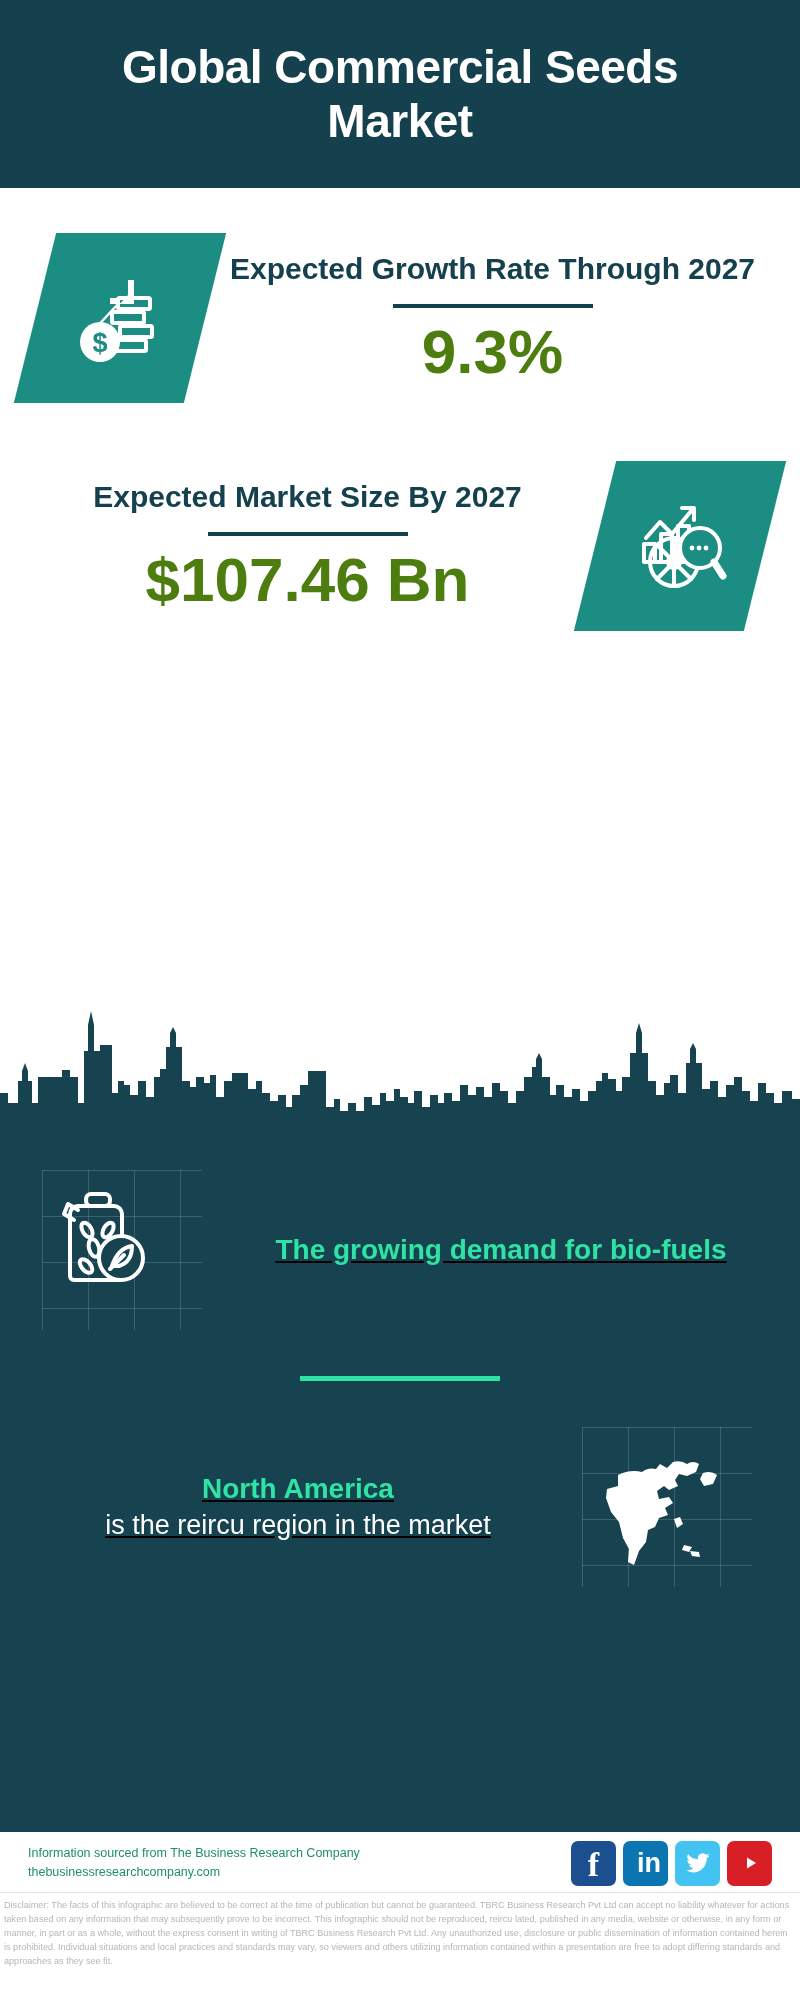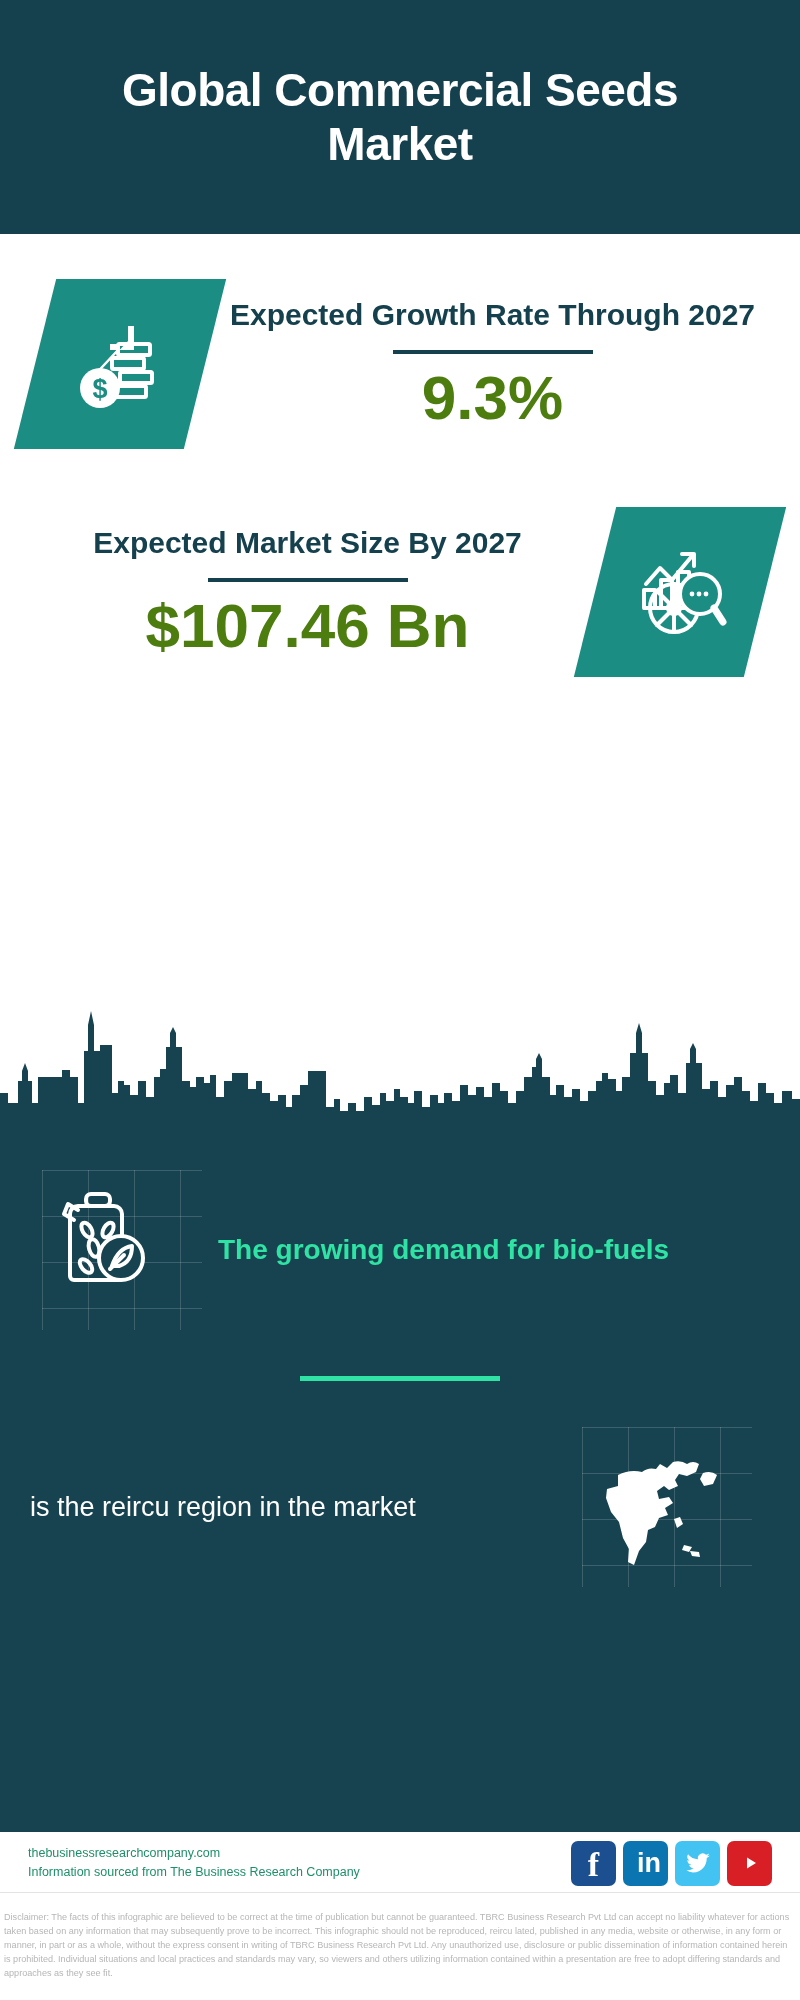--- a/index.html
+++ b/index.html
@@ -6,21 +6,21 @@
   html, body { width:800px; height:2000px; }
   body {
     font-family: "Liberation Sans", sans-serif;
     background:#ffffff;
     position:relative;
     overflow:hidden;
   }
 
   
   .header {
-    height:234px;
+    height:188px;
     background:#15404e;
     display:flex;
     align-items:center;
     justify-content:flex-end;
     padding:12px 60px;
   }
   .header h1 {
     color:#ffffff;
     font-size:46px;
     font-weight:bold;
@@ -91,21 +91,21 @@
     flex:0 0 auto;
   }
   .grid-bg {
     position:absolute; inset:0;
     background-image:
       linear-gradient(to right, rgba(255,255,255,.16) 1.5px, transparent 1.5px),
       linear-gradient(to bottom, rgba(255,255,255,.16) 1.5px, transparent 1.5px);
     background-size:46px 46px;
   }
   .fact-icon svg { position:relative; z-index:2; }
-  .fact-text { flex:1; text-align:left; padding:0 16px; }
+  .fact-text { flex:1; text-align:center; padding:0 16px;text-decoration:underline; }
   .fact-head {
     color:#2fe3a4;
     font-size:28px;
     font-weight:bold;
     line-height:1.3;
   }
   .fact-sub {
     color:#ffffff;
     font-size:27px;
     line-height:1.35;
@@ -137,21 +137,21 @@
   .fb { background:#1b4f8f; }
   .li { background:#0a75b0;padding-left:7px; }
   .tw { background:#42c3f2; }
   .yt { background:#d81f26; }
   .fb-g { color:#fff; font-size:34px; font-weight:bold; font-family:"Liberation Serif", serif; line-height:1; margin-top:4px; }
   .li-g { color:#fff; font-size:27px; font-weight:bold; line-height:1; }
 
   
   .disclaimer {
     position:absolute; left:0; right:0; top:1894px;
-    padding:16px 4px 0 4px;
+    padding:4px 4px 0 4px;
     color:#b6b6b6;
     font-size:9.1px;
     line-height:1.55;
     text-align:left;
   }
   .divider-line {
     position:absolute; left:0; right:0; top:1892px;
     height:1px; background:#e3e3e3;
   }
 </style>
@@ -246,41 +246,42 @@
     </div>
     <div class="fact-text">
       <div class="fact-head">The growing demand for bio-fuels</div>
     </div>
   </div>
 
   <div class="green-rule"></div>
 
   <div class="fact fact-region">
     <div class="fact-text">
+      <div class="fact-head">North America</div>
       <div class="fact-sub">is the reircu region in the market</div>
     </div>
     <div class="fact-icon" style="margin-right:48px;width:170px;height:160px;">
       <div class="grid-bg"></div>
       <svg width="170" height="160" viewBox="0 0 170 160" aria-hidden="true">
         <g fill="#ffffff">
           <path d="M36 48 q12 -6 24 -3 q6 -5 14 -3 l4 -5 l7 4 l6 -6 q8 -2 14 2 q6 -4 12 0 l-3 8 l-9 4 l-8 -2 l-4 6 l3 6 l-9 4 l-5 -4 l-7 5 l2 8 l10 -2 l4 6 l-8 5 l3 7 l-9 3 l-4 9 l-7 3 l-2 12 l-7 9 l-5 14 l-6 -3 l1 -13 l-6 -11 l-4 -16 l-8 -10 l-5 -14 l1 -9 l11 -3 z"></path>
           <path d="M92 92 l6 -2 l3 7 l-6 4 z"></path>
           <path d="M102 118 l8 2 l-3 5 l-7 -2 z"></path>
           <path d="M108 124 l9 1 l1 5 l-8 -1 z"></path>
           <path d="M121 46 q8 -3 14 2 l-4 9 l-9 2 l-4 -7 z"></path>
         </g>
       </svg>
     </div>
   </div>
 </div>
 
 <div class="source-bar">
   <div class="source-text">
+    <div>Information sourced from The Business Research Company</div>
     <div>thebusinessresearchcompany.com</div>
-    <div>Information sourced from The Business Research Company</div>
   </div>
   <div class="social">
     <div class="social-btn fb">
       <span class="fb-g">f</span>
     </div>
     <div class="social-btn li">
       <span class="li-g">in</span>
     </div>
     <div class="social-btn tw">
       <svg width="27" height="27" viewBox="0 0 24 24" aria-hidden="true">

